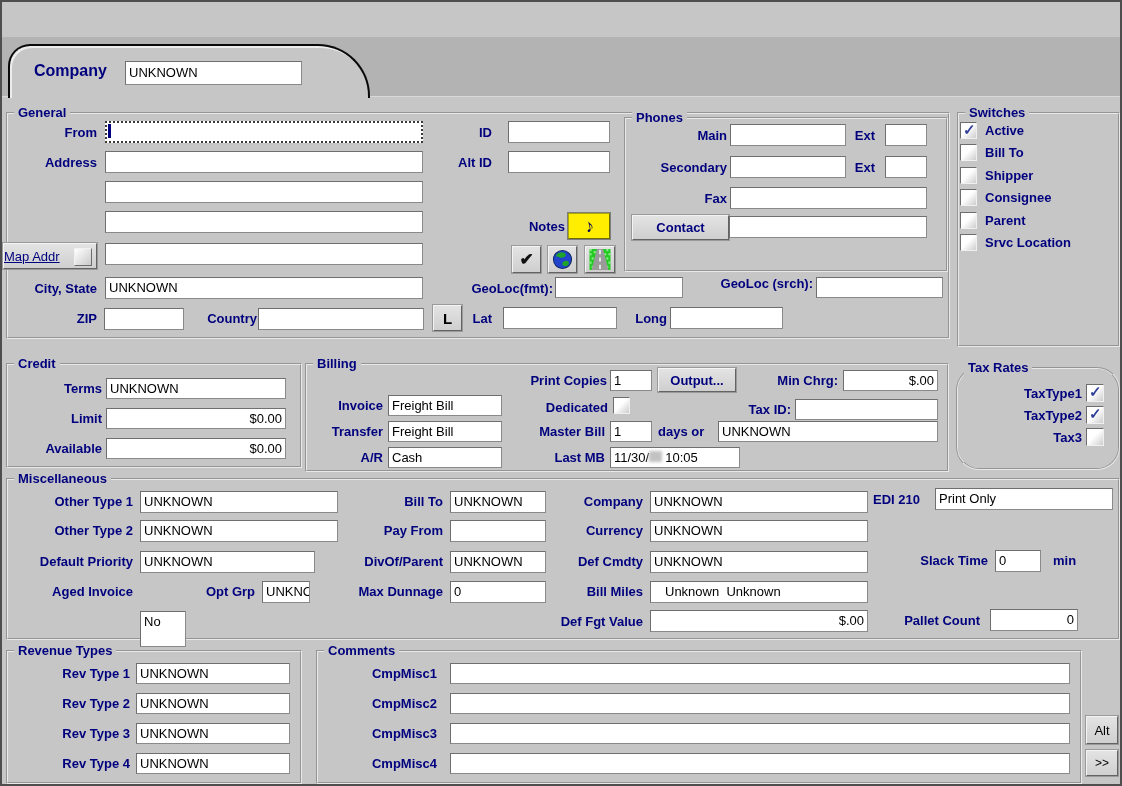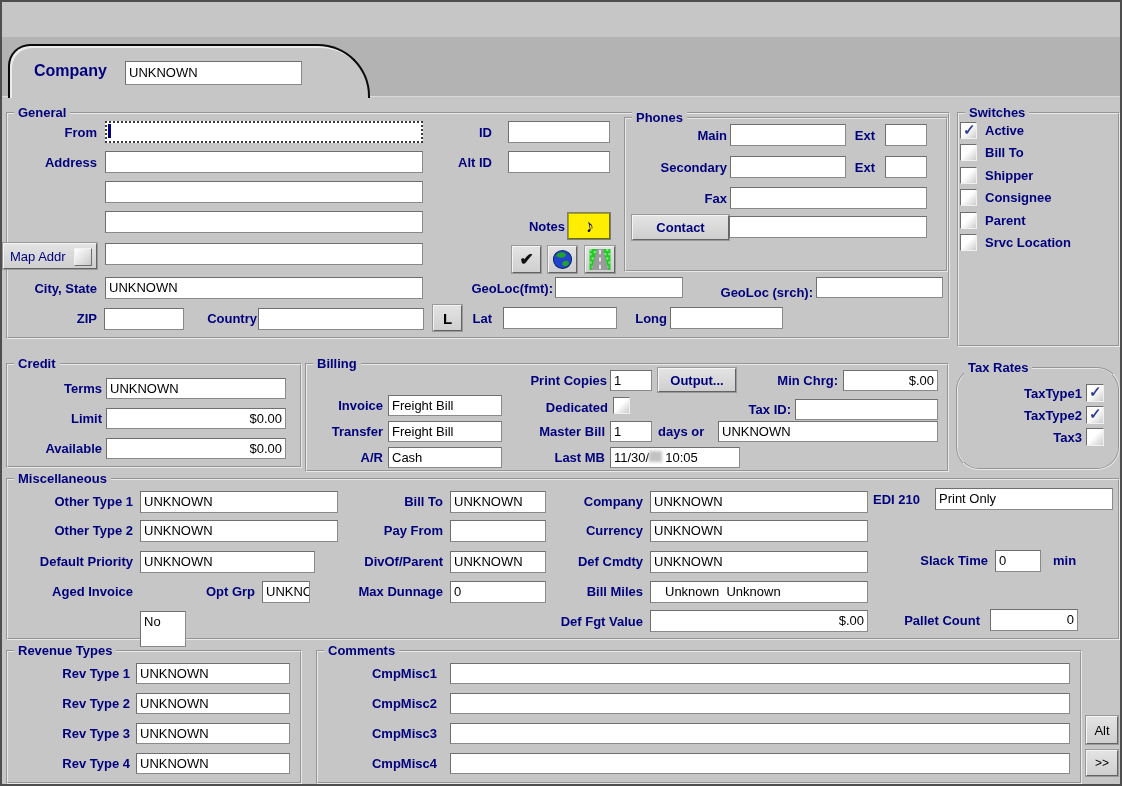--- a/index.html
+++ b/index.html
@@ -32,21 +32,21 @@
   .lbl{position:absolute;color:#00007e;font-weight:bold;font-size:13px;line-height:15px;white-space:nowrap;}
   .fld{position:absolute;background:#fff;border:1px solid #8a8a8a;border-top-color:#6f6f6f;border-left-color:#6f6f6f;
     font-size:13px;line-height:17px;color:#000;padding:1px 3px 0 3px;overflow:hidden;white-space:pre;box-sizing:border-box;}
   .fld.money{text-align:right;}
   .fld.focus{border:2px dotted #3a3a3a;}
   .caret{position:absolute;left:3px;top:2px;width:3px;height:14px;background:#00007e;}
   .btn{position:absolute;display:flex;align-items:center;justify-content:center;
     background:linear-gradient(180deg,#e3e3e3,#cfcfcf);border:1px solid;border-color:#f4f4f4 #636363 #636363 #f4f4f4;
     box-shadow:0 0 0 1px #9a9a9a;font-size:13px;color:#000;box-sizing:border-box;cursor:default;}
   .btn.navy{color:#00007e;font-weight:bold;}
-  .btn.mapaddr{justify-content:flex-start;padding-left:6px;color:#00007e;font-weight:normal;}
+  .btn.mapaddr{justify-content:flex-start;color:#00007e;font-weight:normal;text-decoration:underline;}
   .mapaddr-square{position:absolute;right:4px;top:4px;width:16px;height:16px;background:linear-gradient(135deg,#fff,#c9c9c9);
     border:1px solid;border-color:#f2f2f2 #6d6d6d #6d6d6d #f2f2f2;}
   .btn.notes{background:#ffee00;border-color:#a8a800 #6b6b00 #6b6b00 #a8a800;box-shadow:0 0 0 1px #7d7d7d;}
   .note-glyph{font-size:18px;color:#00005e;transform:rotate(-12deg);line-height:18px;}
   .check-glyph{font-size:17px;font-weight:bold;color:#111;line-height:17px;}
   .cb{position:absolute;width:17px;height:17px;background:linear-gradient(135deg,#ffffff 45%,#cdcdcd 100%);
     border:1px solid;border-color:#6d6d6d #f0f0f0 #f0f0f0 #6d6d6d;box-sizing:border-box;}
   .cb.checked::after{content:"✓";position:absolute;left:2px;top:-2px;font-size:15px;font-weight:bold;color:#2e3e99;}
   .redact{display:inline-block;width:13px;height:11px;background:#c2c2c2;filter:blur(1.5px);margin-right:3px;}
   .border-overlay{position:absolute;inset:0;box-shadow:inset 0 0 0 2px #4e4e4e;pointer-events:none;z-index:50;}
@@ -125,21 +125,21 @@
       <polygon points="7,0 13,0 18,20 2,20" fill="#9a9a9a"></polygon>
       <g stroke="#ffffff" stroke-width="1.4">
         <line x1="10" y1="1" x2="10" y2="5"></line>
         <line x1="10" y1="8" x2="10" y2="12"></line>
         <line x1="10" y1="15" x2="10" y2="19"></line>
       </g>
     </svg>
   </div>
   <div class="lbl" style="right:569px;top:281px;">GeoLoc(fmt):</div>
   <div class="fld" style="left:555px;top:277px;width:128px;height:21px;"></div>
-  <div class="lbl" style="right:309px;top:285px;">GeoLoc (srch):</div>
+  <div class="lbl" style="right:309px;top:276px;">GeoLoc (srch):</div>
   <div class="fld" style="left:816px;top:277px;width:127px;height:21px;"></div>
   <div class="btn" style="left:433px;top:305px;width:29px;height:26px;font-weight:bold;font-size:15px;">L</div>
   <div class="lbl" style="right:630px;top:311px;">Lat</div>
   <div class="fld" style="left:503px;top:307px;width:114px;height:22px;"></div>
   <div class="lbl" style="right:455px;top:311px;">Long</div>
   <div class="fld" style="left:670px;top:307px;width:113px;height:22px;"></div>
 
   <div class="grp" style="left:624px;top:117px;width:320px;height:151px;">
     <span class="grp-title">Phones</span>
   </div>

